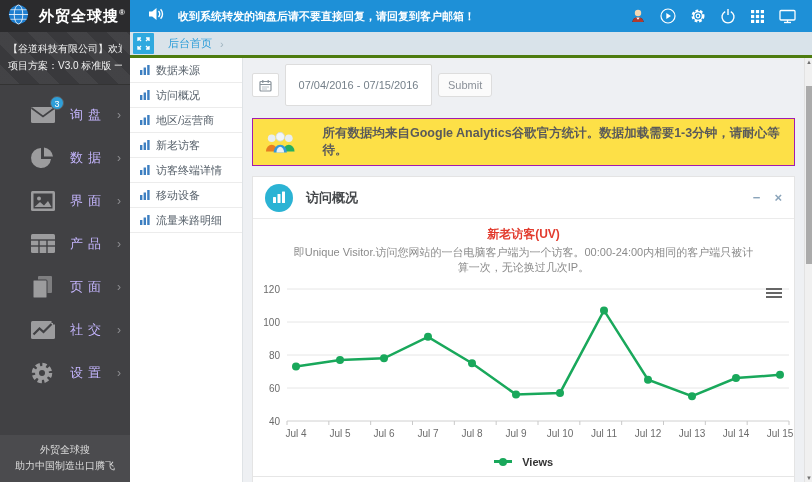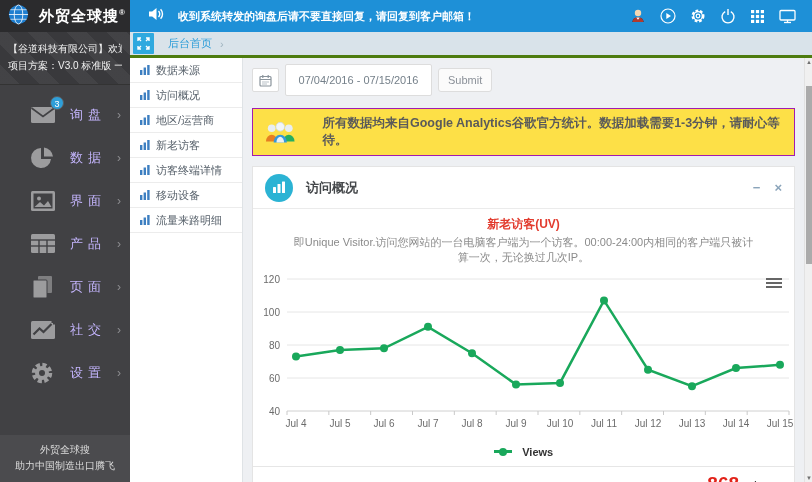--- a/index.html
+++ b/index.html
@@ -41,21 +41,21 @@
   
   .submenu { position:absolute; left:130px; top:58px; width:113px; bottom:0; background:#fff; border-right:1px solid #dfe3e6; }
   .sub-item { height:25px; display:flex; align-items:center; padding-left:9px; border-bottom:1px solid #ececec; cursor:pointer; }
   .sub-label { font-size:11px; color:#56606a; margin-left:5px; white-space:nowrap; }
 
   
   .content { position:absolute; left:243px; top:58px; right:8px; bottom:0; padding:6px 9px 0 9px; }
 
   .daterow { display:flex; align-items:center; gap:6px; }
   .cal-btn { width:27px; height:24px; background:#fff; border:1px solid #ddd; border-radius:2px; display:flex; align-items:center; justify-content:center; cursor:pointer; }
-  .date-input { width:147px; height:32px; background:#fff; border:1px solid #ddd; border-radius:2px; font-size:11px; color:#75808a; text-align:center; font-family:"Liberation Sans", sans-serif; }
+  .date-input { width:147px; height:42px; background:#fff; border:1px solid #ddd; border-radius:2px; font-size:11px; color:#75808a; text-align:center; font-family:"Liberation Sans", sans-serif; }
   .submit-btn { height:24px; padding:0 9px; background:#fbfbfb; border:1px solid #ddd; border-radius:3px; font-size:11px; color:#8b9199; cursor:pointer; font-family:"Liberation Sans", sans-serif; }
 
   .notice { margin-top:12px; background:#fde047; border:1px solid #a21caf; padding:6px 12px; display:flex; align-items:center; gap:27px; }
   .notice-text { font-size:12.5px; font-weight:bold; color:#5a5a5a; }
 
   .panel { margin-top:10px; background:#fff; border:1px solid #e4e4e4; position:relative; }
   .panel-head { height:42px; display:flex; align-items:center; padding:0 12px; border-bottom:1px solid #ebebeb; }
   .panel-circle { width:28px; height:28px; border-radius:50%; background:#2bb3d4; display:flex; align-items:center; justify-content:center; flex:none; }
   .panel-title { font-size:13px; font-weight:bold; color:#45484b; margin-left:13px; }
   .panel-ctrls { margin-left:auto; display:flex; gap:14px; }

